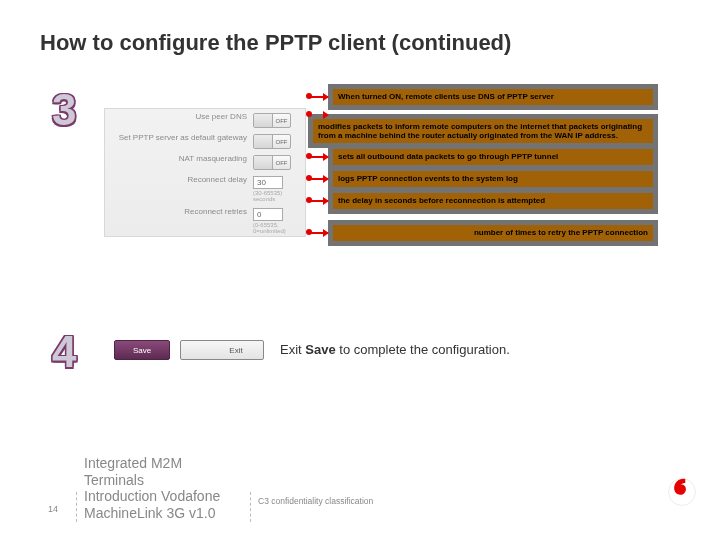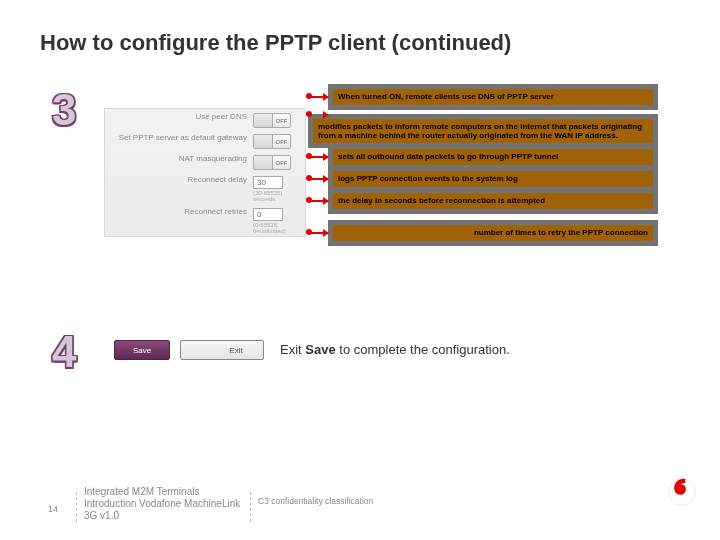--- a/index.html
+++ b/index.html
@@ -154,21 +154,21 @@
   }
   .fsep {
     position:absolute; bottom:0; width:0;
     border-left:1px dashed #bbb;
     height:30px;
   }
   #fsep1 { left: 76px; }
   #fsep2 { left: 250px; }
   .fcol1 {
     position:absolute; left: 84px; bottom: 0;
-    font-size:10px; color:#888; line-height:1.2;
+    font-size:14px; color:#888; line-height:1.2;
     width: 160px;
   }
   .fcol2 {
     position:absolute; left: 258px; bottom: 16px;
     font-size:8.5px; color:#888;
   }
   .logo {
     position:absolute; right: 24px; bottom: 16px;
     width: 28px; height: 28px;
   }

